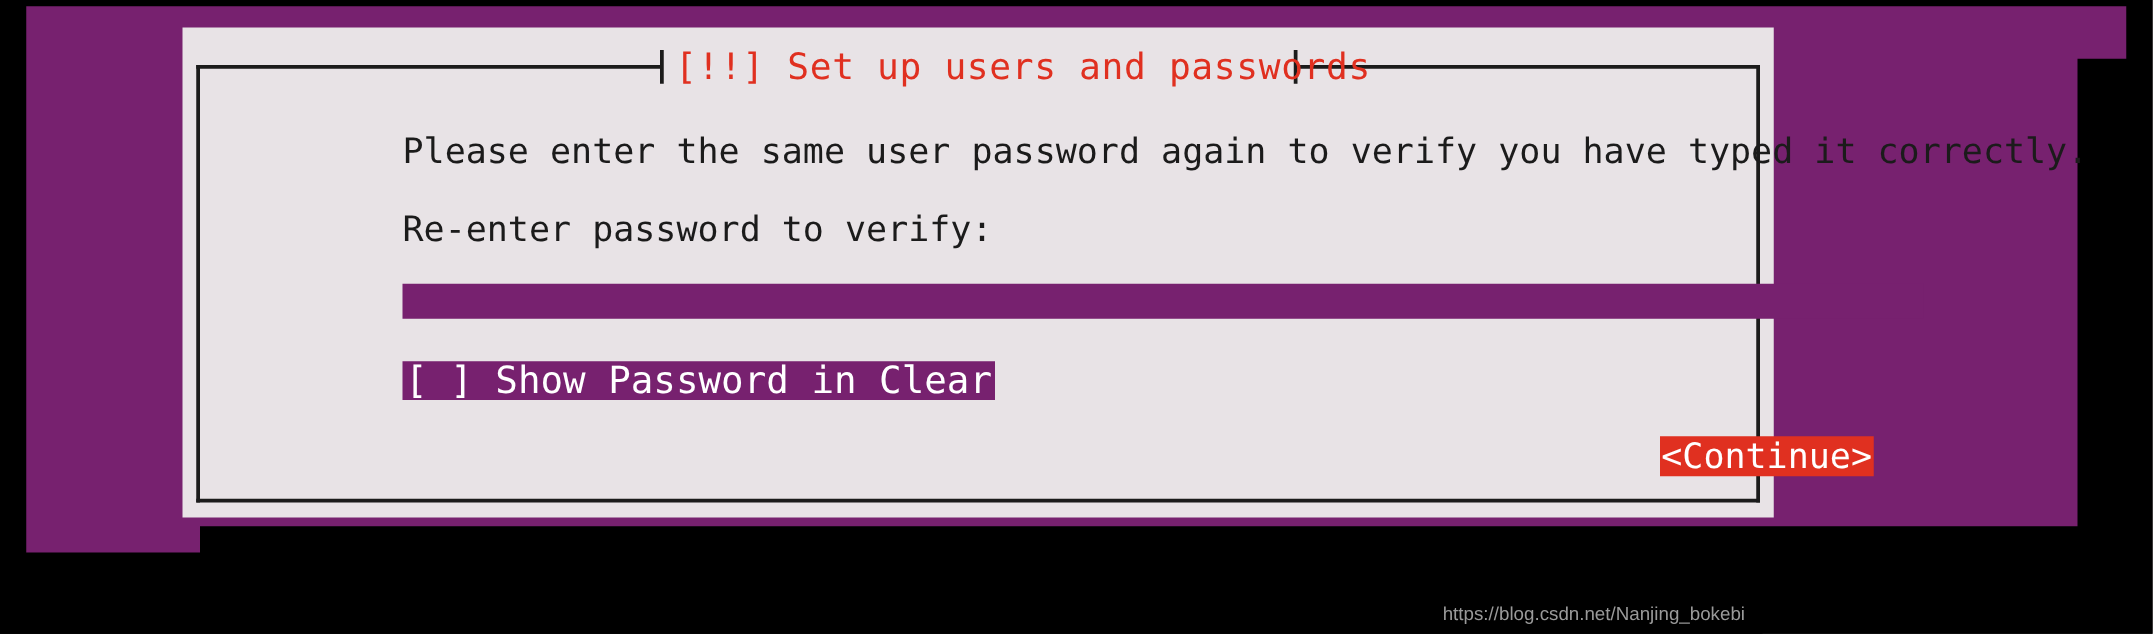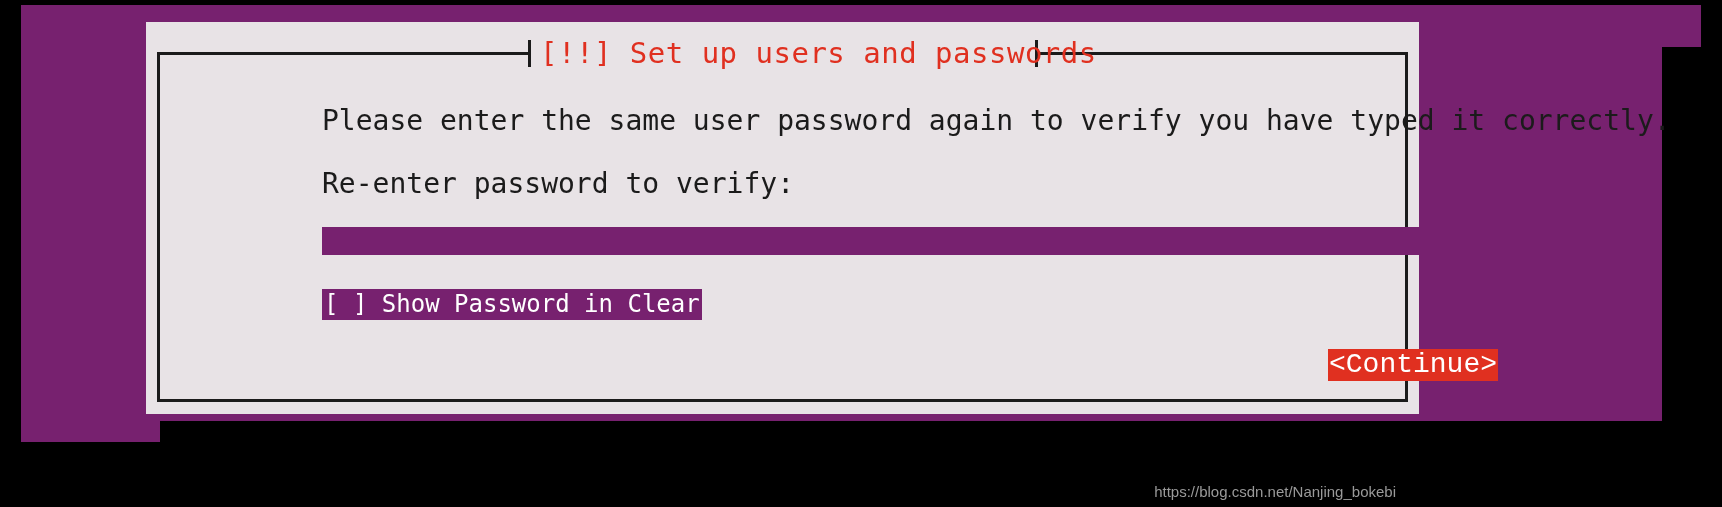--- a/index.html
+++ b/index.html
@@ -149,21 +149,21 @@
   }
 
   
   #show-password-row {
     position: absolute;
     left: 176px;
     top: 267px;
     height: 31px;
     background: #77216f;
     color: #ffffff;
-    font-size: 24px;
+    font-size: 30px;
     line-height: 31px;
     white-space: pre;
     padding: 0 2px;
   }
 
   
   .btn {
     position: absolute;
     font-size: 28px;
     line-height: 32px;
@@ -174,21 +174,20 @@
     top: 327px;
     color: #1b1b1b;
     background: transparent;
   }
   #btn-continue {
     left: 1182px;
     top: 327px;
     color: #ffffff;
     background: #e03020;
     padding: 0 1px;
-    font-family: Liberation Mono, monospace;
   }
 
   
   #watermark {
     position: absolute;
     right: 14px;
     bottom: 6px;
     color: #9a9a9a;
     font-family: "Liberation Sans", sans-serif;
     font-size: 15px;

